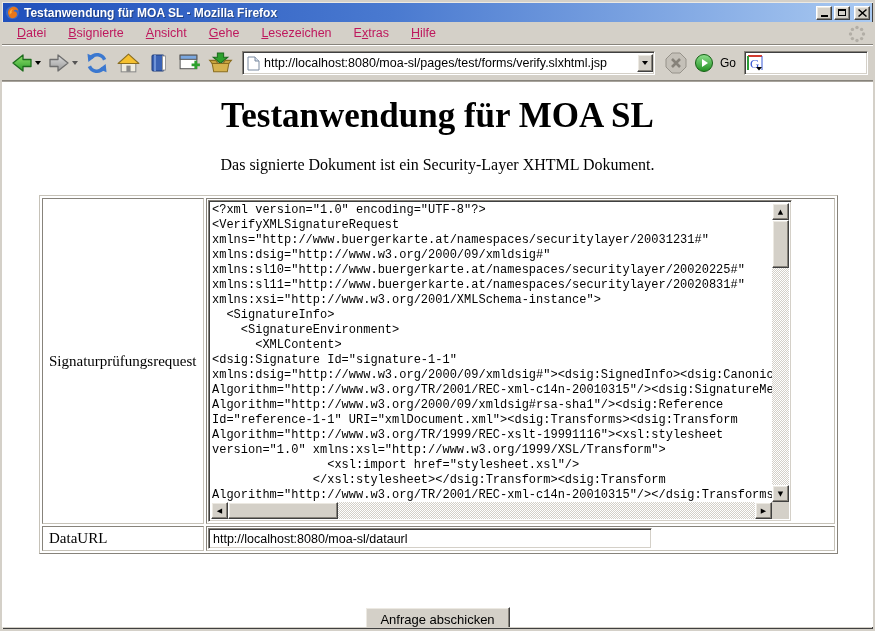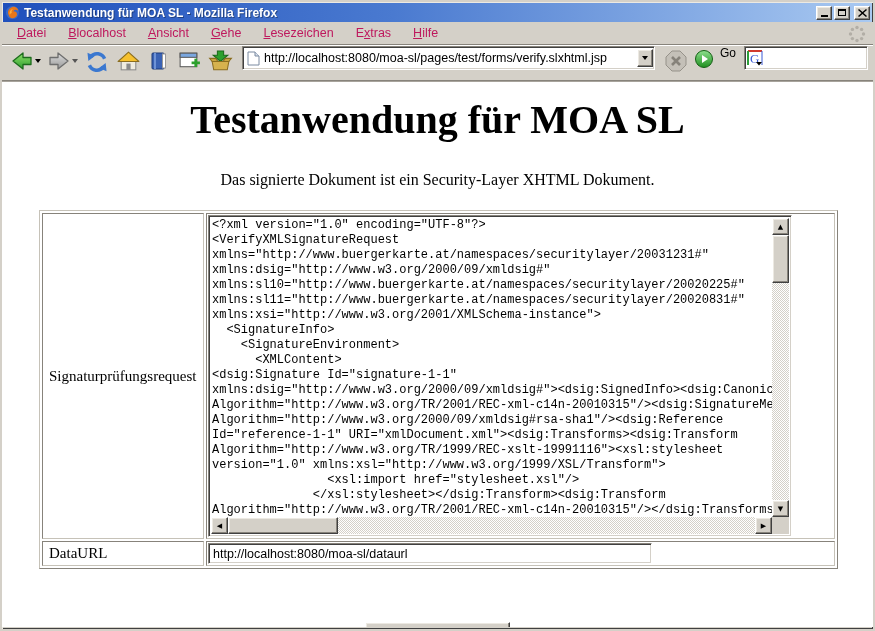--- a/index.html
+++ b/index.html
@@ -57,21 +57,21 @@
     position: relative; font-size: 12.5px;
   }
   .menu-item { padding: 3px 11px; color: #be185d; cursor: default; }
   .menu-item u { text-decoration: underline; }
   .throbber { position: absolute; right: 7px; top: 3px; }
 
   
   .toolbar {
     height: 36px; background: #d4d0c8;
     border-top: 1px solid #ffffff; border-bottom: 1px solid #87837b;
-    display: flex; align-items: flex-start; padding: 0 5px;
+    display: flex; align-items: center; padding: 0 5px;
   }
   .tb-btn { display: flex; align-items: center; padding: 2px; border: 1px solid transparent; }
   .drop-arrow {
     width: 0; height: 0; margin-left: 1px;
     border-left: 3px solid transparent; border-right: 3px solid transparent;
     border-top: 4px solid #000;
   }
   .urlbar {
     flex: 1; height: 24px; margin: 0 6px 0 6px;
     display: flex; align-items: center; padding: 1px 1px 1px 4px; gap: 4px;
@@ -83,21 +83,21 @@
     width: 124px; height: 24px; margin-left: 4px;
     display: flex; align-items: center; padding: 1px 2px;
   }
 
   
   .content {
     background: #fff; height: 546px; overflow: hidden;
     border-top: 1px solid #a8a49c;
     font-family: "Liberation Serif", serif; color: #000;
   }
-  .content h1 { text-align: center; font-size: 40px; font-weight: bold; margin: 14px 0 28px; }
+  .content h1 { text-align: center; font-size: 35px; font-weight: bold; margin: 14px 0 20px; }
   .content .subtitle { text-align: center; font-size: 16px; margin: 0 0 21px; }
 
   .form-table {
     border-collapse: separate; border-spacing: 2px;
     margin-left: 37px; width: 799px; table-layout: fixed;
     border: 1px solid; border-color: #c6c2b8 #87837b #87837b #c6c2b8;
   }
   .form-table td {
     border: 1px solid; border-color: #87837b #c6c2b8 #c6c2b8 #87837b;
     padding: 1px; vertical-align: middle;
@@ -166,21 +166,21 @@
       <button class="raised win-btn" style="margin-left:2px">
         <svg width="9" height="8" viewBox="0 0 9 8">
           <path d="M1 0 L4.5 3 L8 0 L9 1 L5.5 4 L9 7 L8 8 L4.5 5 L1 8 L0 7 L3.5 4 L0 1 Z" fill="#000"></path>
         </svg>
       </button>
     </span>
   </div>
 
   <div class="menubar">
     <span class="menu-item"><span></span><u>D</u><span>atei</span></span>
-    <span class="menu-item"><span></span><u>B</u><span>localhost</span></span>
+    <span class="menu-item"><span></span><u>B</u><span>signierte</span></span>
     <span class="menu-item"><span></span><u>A</u><span>nsicht</span></span>
     <span class="menu-item"><span></span><u>G</u><span>ehe</span></span>
     <span class="menu-item"><span></span><u>L</u><span>esezeichen</span></span>
     <span class="menu-item"><span>E</span><u>x</u><span>tras</span></span>
     <span class="menu-item"><span></span><u>H</u><span>ilfe</span></span>
     <span class="throbber">
       <svg width="18" height="18" viewBox="0 0 18 18">
         <g fill="#b2aea6">
           <circle cx="9" cy="2.5" r="1.7"></circle>
             <circle cx="13.6" cy="4.4" r="1.7"></circle>

